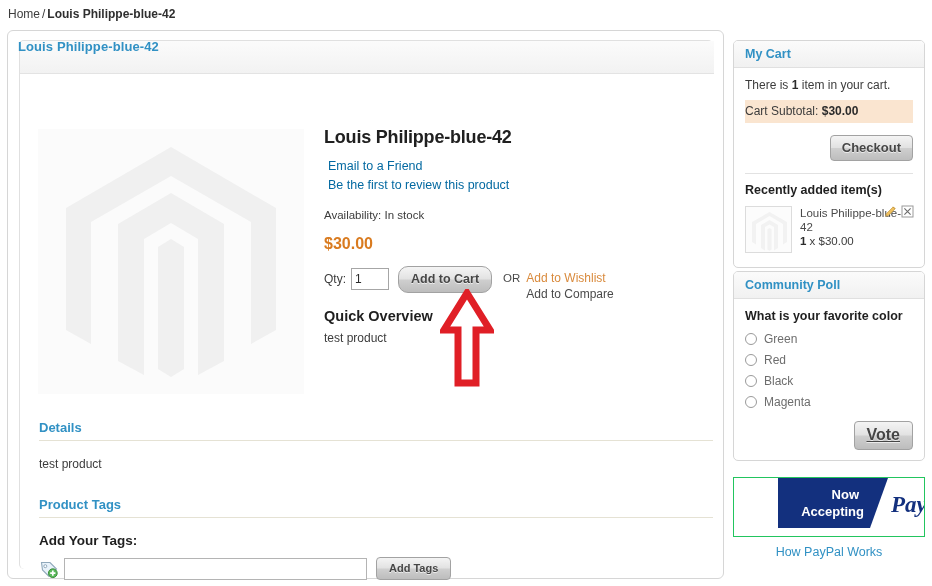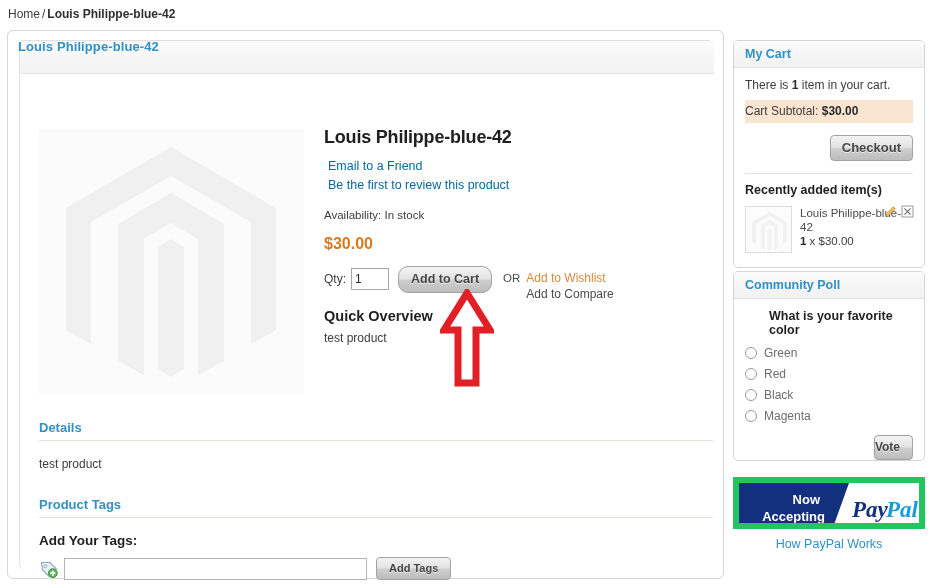--- a/index.html
+++ b/index.html
@@ -215,40 +215,40 @@
   }
   .recent-meta { flex: 1 1 auto; position: relative; }
   .recent-name { font-size: 11.5px; color: #4a4a4a; line-height: 14px; width: 83px; }
   .recent-qty { font-size: 11.5px; color: #3c3c3c; margin-top: 1px; }
   .recent-qty b { color: #2b2b2b; }
   .recent-actions { position: absolute; right: -1px; top: -1px; display: flex; gap: 4px; }
   .icon-btn { width: 13px; height: 13px; display: block; cursor: pointer; }
 
   
   #poll-block { top: 271px; height: 190px; }
-  .poll-question { font-size: 12.5px; font-weight: bold; color: #1f1f1f; margin-bottom: 9px; margin-left: 24px; }
+  .poll-question { font-size: 12.5px; font-weight: bold; color: #1f1f1f; margin-bottom: 9px; }
   .poll-option { display: flex; align-items: center; margin-bottom: 7px; }
   .radio {
     width: 12px; height: 12px; border-radius: 50%;
     border: 1px solid #9a9a9a; background: #fff;
     margin-right: 7px; flex: 0 0 auto;
   }
   .poll-label { font-size: 12px; color: #6d6d6d; }
   .vote-wrap { text-align: right; margin-top: 12px; }
-  .btn-vote { font-size: 12px; padding: 4px 12px 5px 0; }
+  .btn-vote { font-size: 16px; padding: 4px 12px 5px 12px; text-decoration: underline; }
 
   
   #paypal-block {
     position: absolute; left: 733px; top: 477px; width: 192px;
   }
   .paypal-banner {
-    width: 192px; height: 52px;
-    border: 6px solid #22c55e;
+    width: 192px; height: 60px;
+    border: 1px solid #22c55e;
     background: #ffffff;
-    position: relative; overflow: hidden;
+    position: relative; overflow: hidden; padding-left: 44px;
   }
   .pp-how {
     display: block; text-align: center;
     margin-top: 8px;
     font-size: 12.5px; color: #3191c4; text-decoration: none;
   }
 </style>
 </head>
 <body>
 

